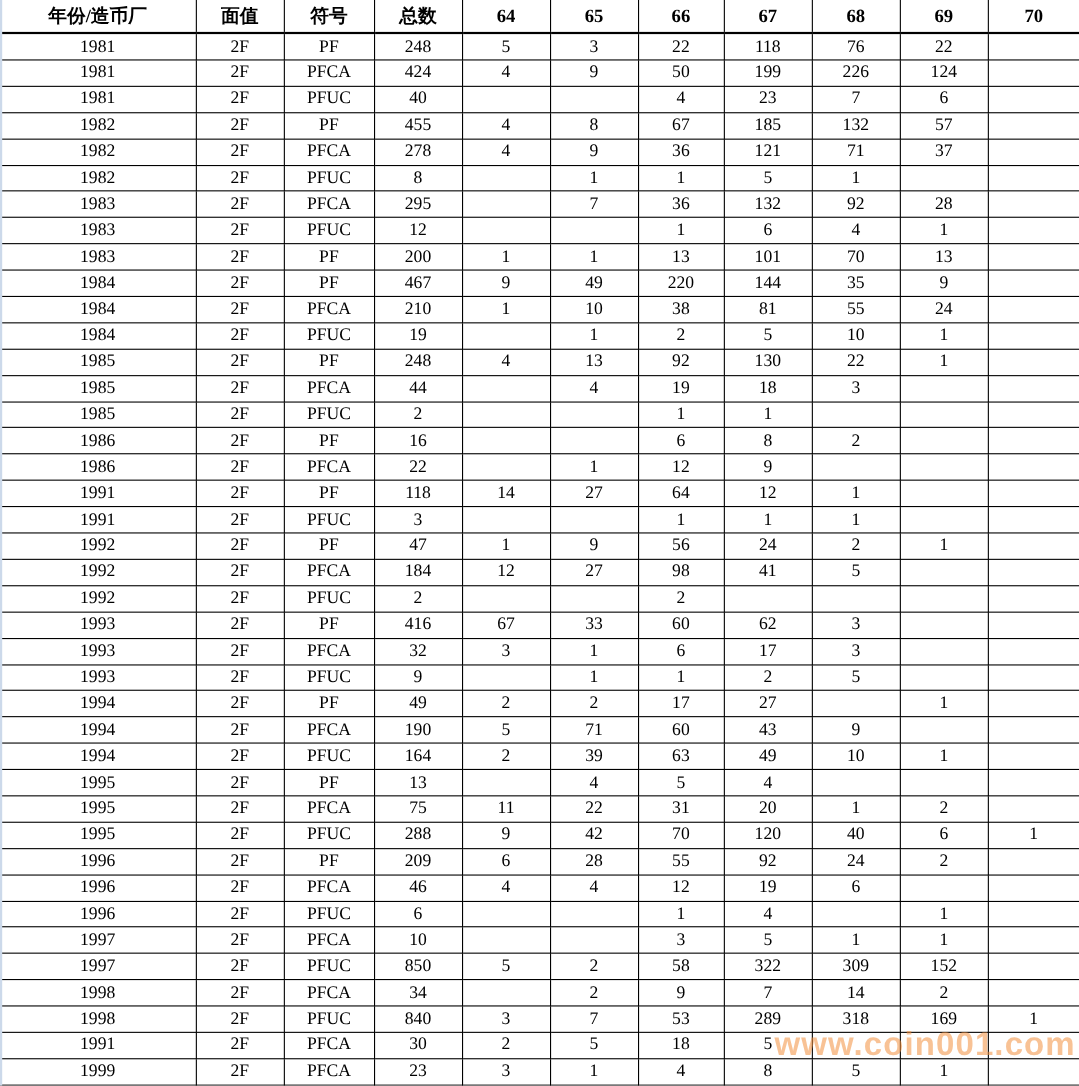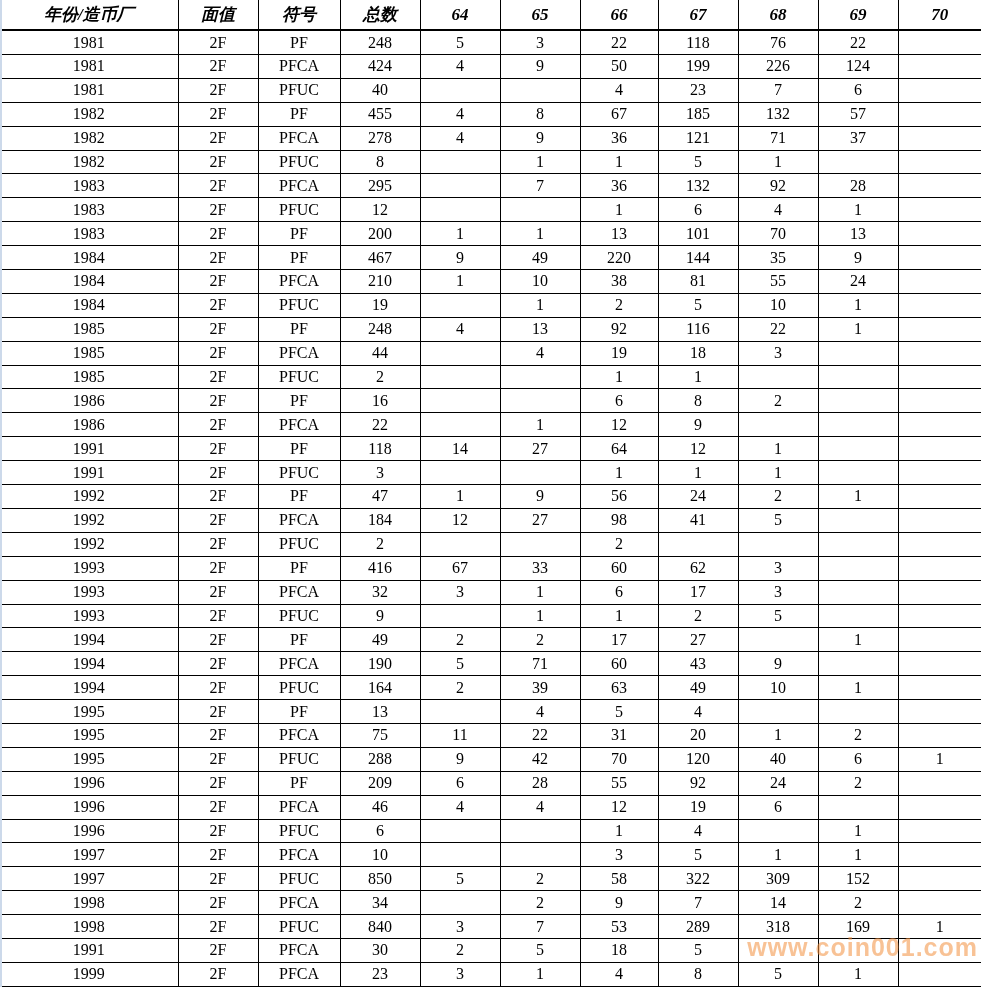--- a/index.html
+++ b/index.html
@@ -38,35 +38,34 @@
     overflow: hidden;
     white-space: nowrap;
   }
   table.census thead tr { height: 30px; }
   table.census th {
     border-top: none;
     border-bottom: 2px solid #000000;
     font-size: 17px;
     font-weight: bold;
     color: #000000;
-    font-style: italic;
   }
   table.census td {
     font-size: 16px;
     color: #000000;
   }
   table.census th:first-child, table.census td:first-child { border-left: none; }
   table.census th:last-child,  table.census td:last-child  { border-right: none; }
   .watermark {
     position: absolute;
     top: 933px;
     right: 3px;
     font-family: "Liberation Sans", "DejaVu Sans", sans-serif;
     font-weight: bold;
-    font-size: 25px;
+    font-size: 30px;
     letter-spacing: 1px;
     color: rgba(242, 143, 62, 0.55);
     z-index: 10;
     pointer-events: none;
   }
 </style>
 </head>
 <body>
 
 <div class="page">
@@ -259,21 +258,21 @@
           <td></td>
         </tr>
         <tr>
           <td>1985</td>
           <td>2F</td>
           <td>PF</td>
           <td>248</td>
           <td>4</td>
           <td>13</td>
           <td>92</td>
-          <td>116</td>
+          <td>130</td>
           <td>22</td>
           <td>1</td>
           <td></td>
         </tr>
         <tr>
           <td>1985</td>
           <td>2F</td>
           <td>PFCA</td>
           <td>44</td>
           <td></td>

